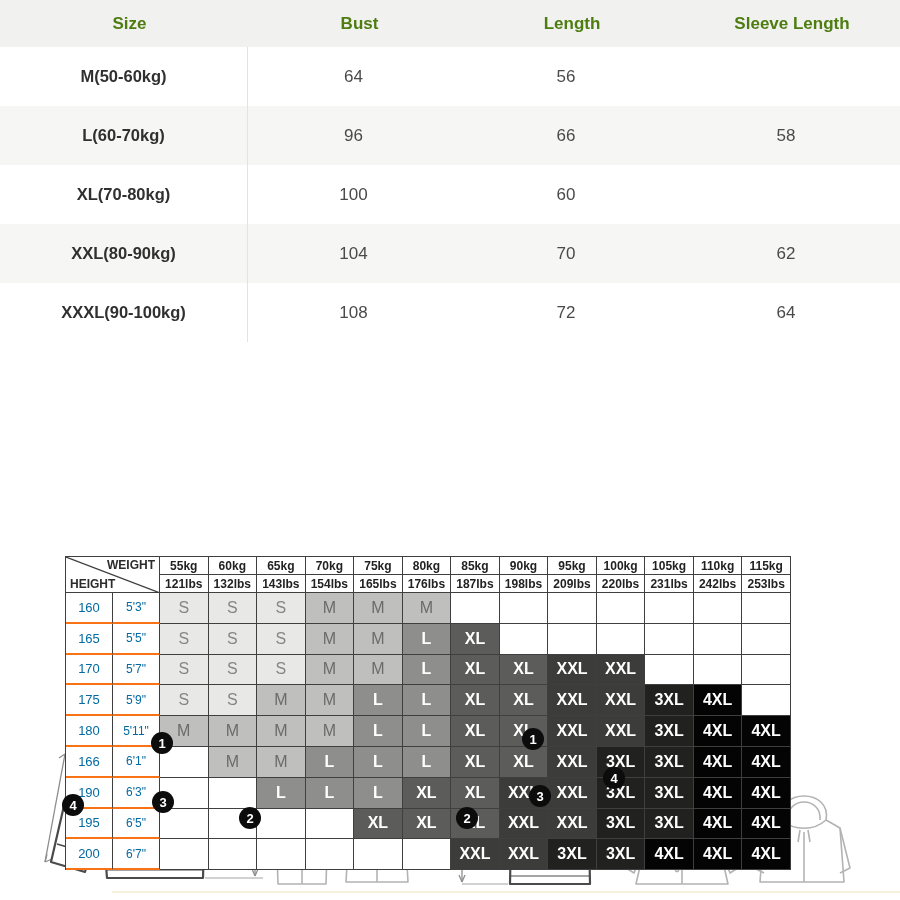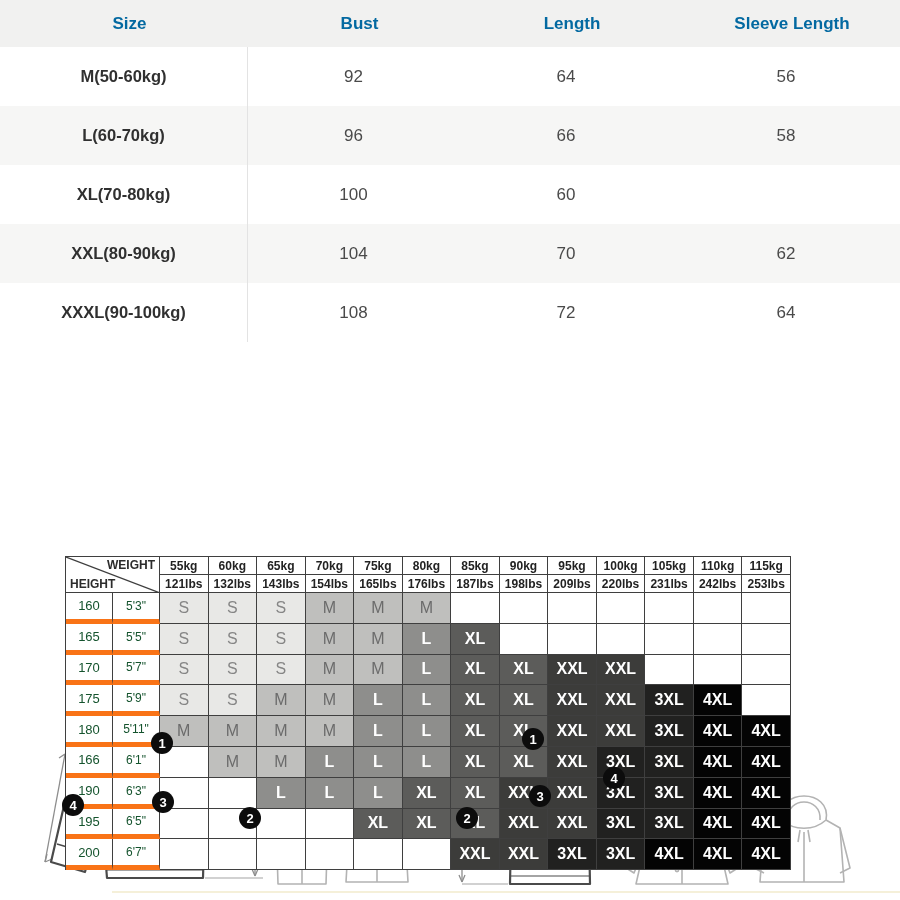--- a/index.html
+++ b/index.html
@@ -8,21 +8,21 @@
   *{box-sizing:border-box;}
 
   
   .top-table{position:absolute;left:0;top:0;width:900px;height:342px;}
   .t-head{display:flex;height:47px;align-items:center;background:#f1f1f0;}
   .t-cell,.s-c{text-align:center;}
   .t-cell:nth-child(1),.s-c:nth-child(1){width:247px;}
   .t-cell:nth-child(2),.s-c:nth-child(2){width:213px;}
   .t-cell:nth-child(3),.s-c:nth-child(3){width:212px;}
   .t-cell:nth-child(4),.s-c:nth-child(4){width:228px;}
-  .t-cell{font-size:17px;font-weight:700;color:#0369a1;padding-left:12px;}
+  .t-cell{font-size:17px;font-weight:700;color:#4d7c0f;padding-left:12px;}
   .s-row{display:flex;height:59px;align-items:center;background:#fff;}
   .s-row.alt{background:#f6f6f5;}
   .s-size{font-size:16.5px;font-weight:700;color:#303030;}
   .s-num{font-size:17px;color:#4a4a4a;}
   .v-divider{position:absolute;left:247px;top:47px;width:1px;height:295px;background:#e3e3e3;}
 
   
   .diagrams{position:absolute;left:0;top:350px;width:900px;height:205px;}
   .gsvg{position:absolute;}
   .legend{position:absolute;display:grid;grid-template-columns:auto auto;gap:8px 20px;}
@@ -46,22 +46,22 @@
   .m-sp{width:94px;border-right:1px solid #3f3f3f;flex:none;}
   .m-h{flex:1;border-right:1px solid #3f3f3f;border-bottom:1px solid #3f3f3f;
        font-size:12px;font-weight:700;color:#222;display:flex;align-items:center;justify-content:center;}
   .m-h:last-child{border-right:none;}
   .corner{position:absolute;left:0;top:0;width:94px;height:36px;border-right:1px solid #3f3f3f;
           border-bottom:1px solid #3f3f3f;background:#fff;z-index:2;}
   .corner svg{position:absolute;left:0;top:0;}
   .c-weight{position:absolute;right:4px;top:1px;font-size:12px;font-weight:700;color:#2c2c2c;}
   .c-height{position:absolute;left:4px;bottom:1px;font-size:12px;font-weight:700;color:#2c2c2c;}
   .m-row{display:flex;height:30.8px;}
-  .m-cn,.m-ft{width:47px;flex:none;border-right:1px solid #3f3f3f;border-bottom:5px solid #f97316;
-              display:flex;align-items:center;justify-content:center;color:#14532d;background:#fff;}
+  .m-cn,.m-ft{width:47px;flex:none;border-right:1px solid #3f3f3f;border-bottom:2px solid #f97316;
+              display:flex;align-items:center;justify-content:center;color:#0369a1;background:#fff;}
   .m-cn{font-size:13px;}
   .m-ft{font-size:12px;}
   .m-cell{flex:1;border-right:1px solid #3f3f3f;border-bottom:1px solid #3f3f3f;
           display:flex;align-items:center;justify-content:center;font-size:16px;background:#fff;}
   .m-cell:last-child{border-right:none;}
   .m-b{font-weight:700;}
   .m-frow{display:flex;height:27px;}
   .m-frow .m-cn,.m-frow .m-ft{border-bottom:none;color:#8d8d8d;font-size:12.5px;}
   .m-note{flex:1;display:flex;align-items:center;justify-content:center;
           font-size:13.5px;font-weight:700;color:#222;}
@@ -74,21 +74,20 @@
 <div class="top-table">
   <div class="t-head">
     <div class="t-cell">Size</div>
     <div class="t-cell">Bust</div>
     <div class="t-cell">Length</div>
     <div class="t-cell">Sleeve Length</div>
   </div>
   <div id="size-rows">
       <div class="s-row">
         <div class="s-c s-size">M(50-60kg)</div>
-        <div class="s-c s-num">92</div>
         <div class="s-c s-num">64</div>
         <div class="s-c s-num">56</div>
       </div>
       <div class="s-row alt">
         <div class="s-c s-size">L(60-70kg)</div>
         <div class="s-c s-num">96</div>
         <div class="s-c s-num">66</div>
         <div class="s-c s-num">58</div>
       </div>
       <div class="s-row">

